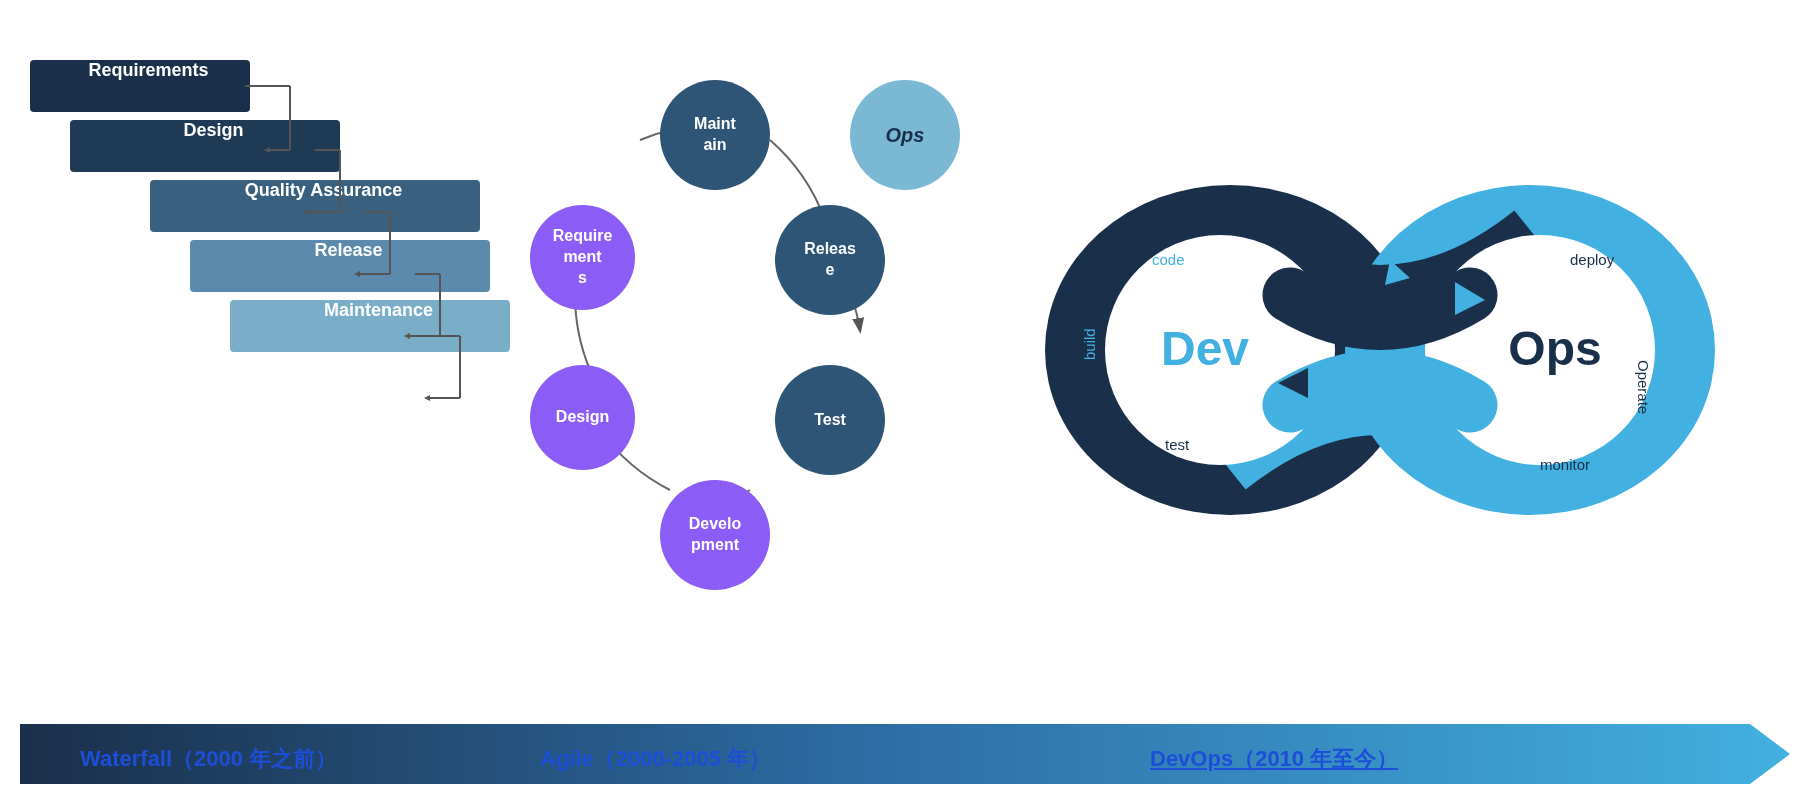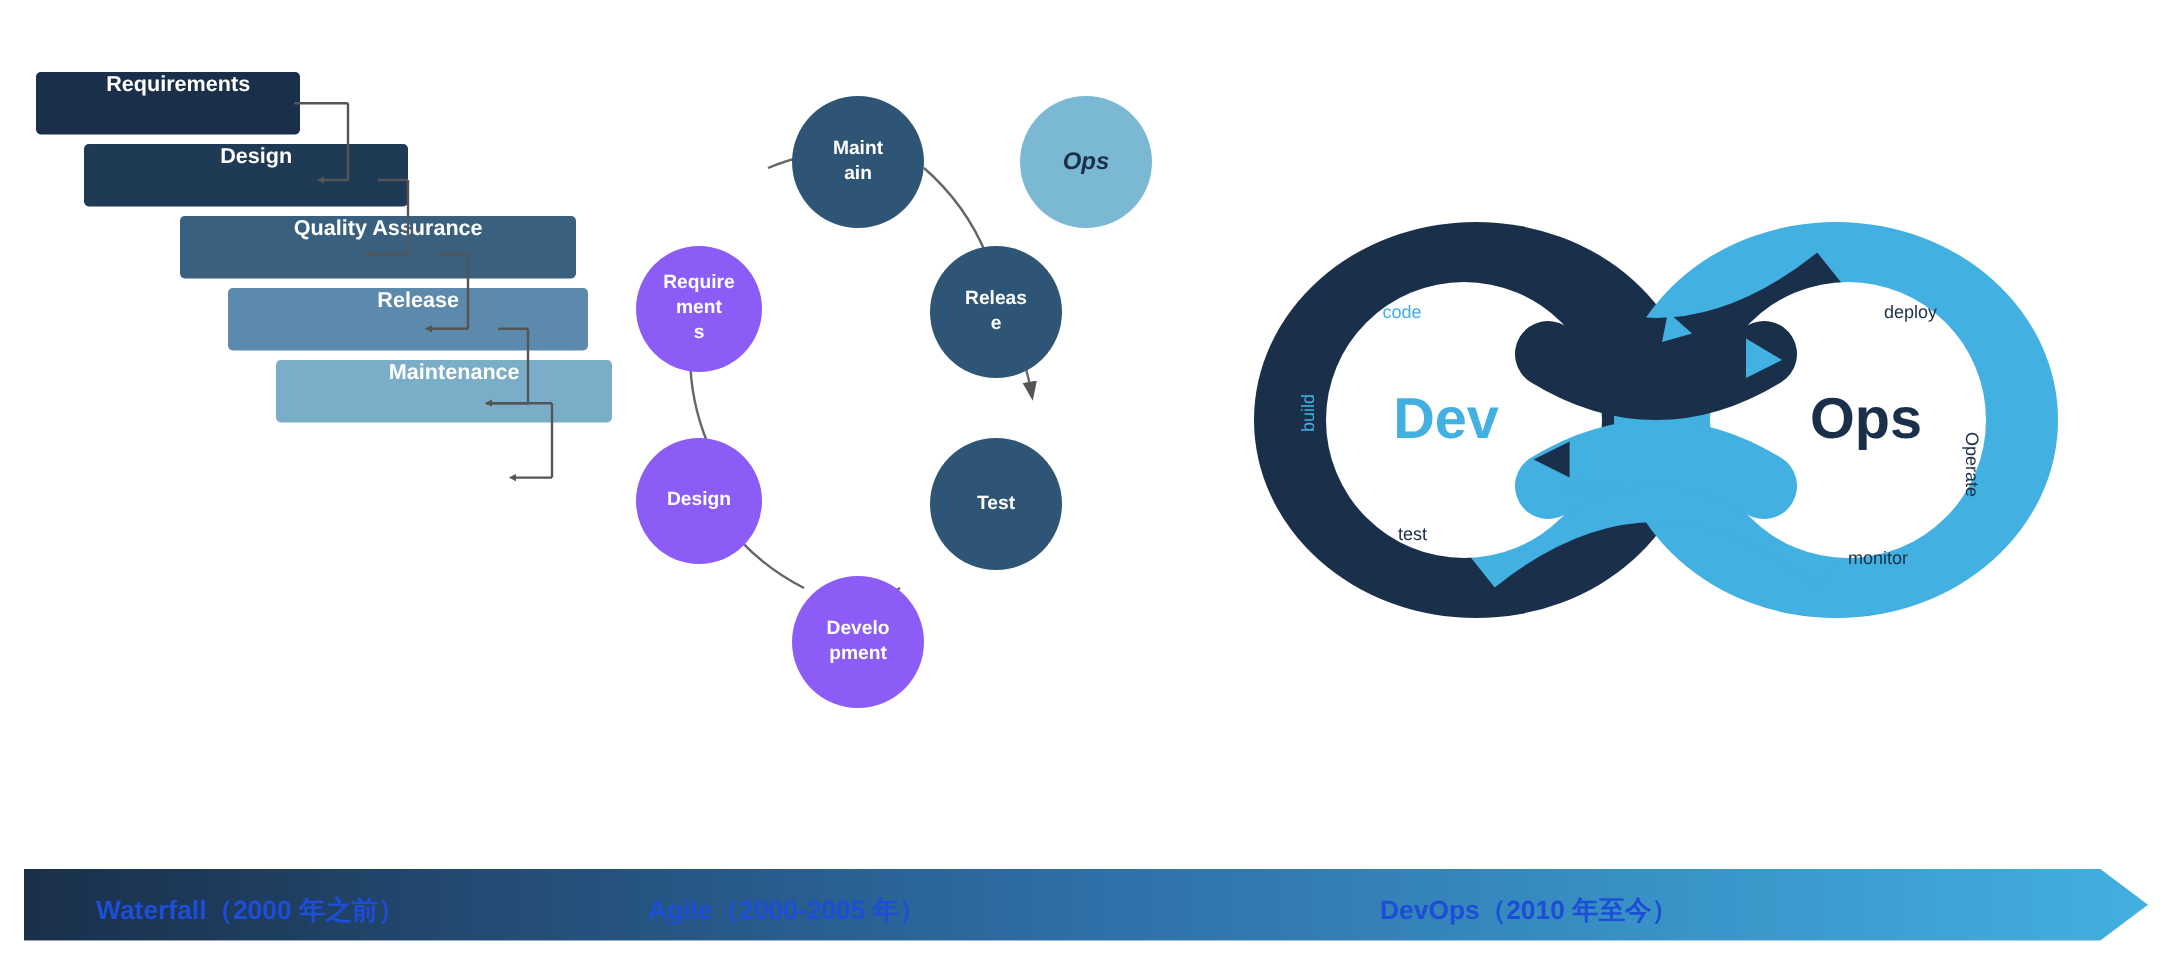--- a/index.html
+++ b/index.html
@@ -114,21 +114,21 @@
     .timeline-label {
       position: absolute;
       bottom: 10px;
       color: #1d4ed8;
       font-size: 22px;
       font-weight: bold;
     }
 
     .tl-waterfall { left: 60px; }
     .tl-agile { left: 520px; }
-    .tl-devops { left: 1130px; }
+    .tl-devops { left: 1130px; text-decoration: underline; }
 
     
     .connector-svg {
       position: absolute;
       top: 0;
       left: 0;
       width: 100%;
       height: 100%;
       pointer-events: none;
     }

